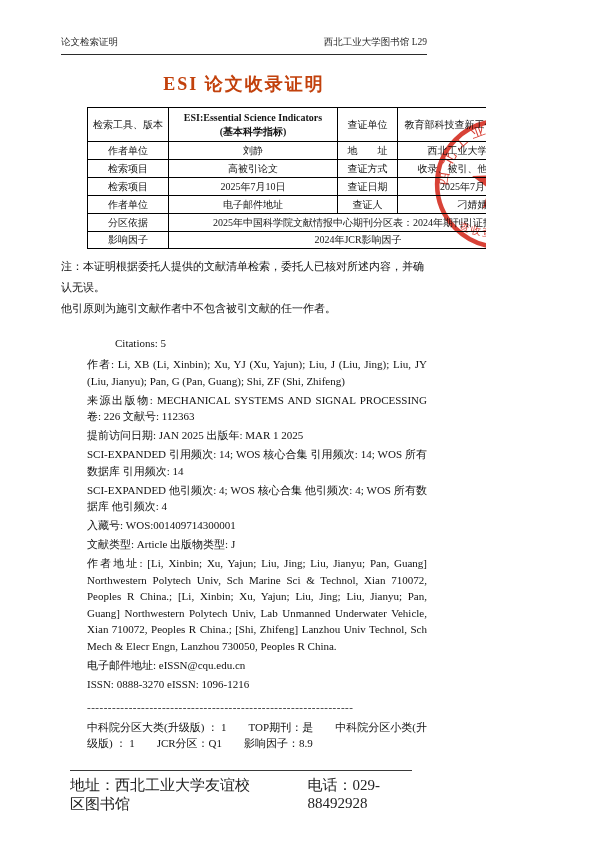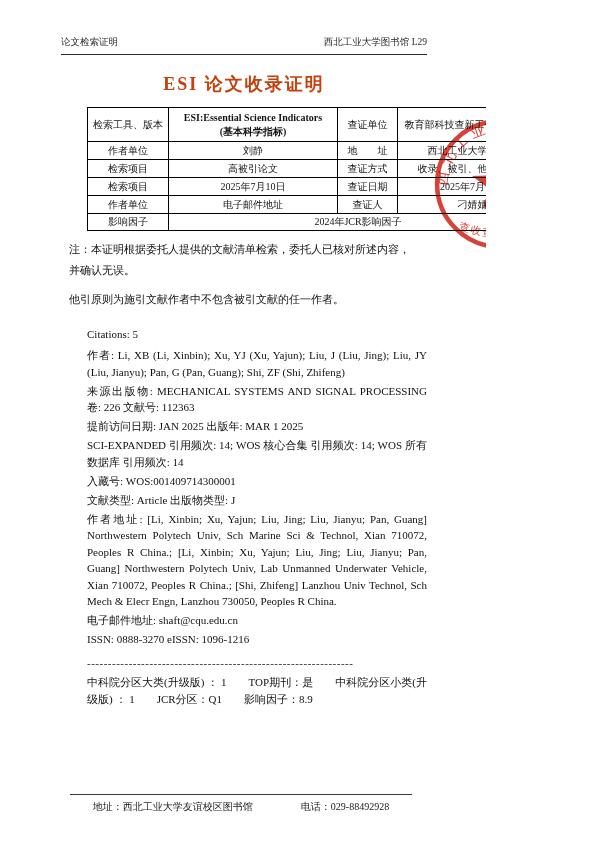--- a/index.html
+++ b/index.html
@@ -50,49 +50,49 @@
   table.cert tr.r1 td { height: 34px; white-space: normal; }
   table.cert tr.rn td { height: 18px; }
   table.cert tr.rlast td { height: 16px; }
   .cell-b { font-weight: bold; }
   .notes {
     font-size: 11px;
     line-height: 1.95;
     margin-top: 7px;
     color: #111;
   }
-  .notes p { margin: 8px; }
+  .notes p { margin: 0; }
   .body-block {
     margin: 15px 0 0 26px;
     font-size: 11px;
     line-height: 1.5;
     text-align: justify;
     color: #111;
   }
   .body-block p { margin: 0 0 2.5px 0; }
-  .body-block p.sp { margin-bottom: 5px; }
+  .body-block p.sp { margin-bottom: 5px; margin-left: 28px; }
   .divider-line {
     white-space: nowrap;
     overflow: hidden;
     margin: 7px 0 3px 0;
     letter-spacing: 0.5px;
     font-size: 11px;
     color: #222;
   }
   .doc-footer {
     position: absolute;
     left: 70px;
     right: 74px;
     bottom: 44px;
     border-top: 1px solid #3a3a3a;
     padding-top: 5px;
     display: flex;
     justify-content: center;
     gap: 48px;
-    font-size: 10px;
+    font-size: 15px;
     color: #222;
   }
   .seal {
     position: absolute;
     left: 429px;
     top: 113px;
     width: 142px;
     height: 142px;
     color: #d3271b;
     opacity: 0.88;
@@ -146,42 +146,47 @@
       <td>2025年7月10日</td>
       <td>查证日期</td>
       <td>2025年7月10日</td>
     </tr>
     <tr class="rn">
       <td>作者单位</td>
       <td>电子邮件地址</td>
       <td>查证人</td>
       <td>刁婧婧</td>
     </tr>
+    <tr class="rn">
+      <td>分区依据</td>
+      <td colspan="3">2025年中国科学院文献情报中心期刊分区表：2024年期刊引证报告</td>
+    </tr>
     <tr class="rlast">
       <td>影响因子</td>
       <td colspan="3">2024年JCR影响因子</td>
     </tr>
   </tbody>
     </table>
 
   <div class="notes">
     <p>注：本证明根据委托人提供的文献清单检索，委托人已核对所述内容，并确认无误。</p>
     <p>他引原则为施引文献作者中不包含被引文献的任一作者。</p>
   </div>
 
   <div class="body-block">
     <p class="sp">Citations: 5</p>
     <p>作者: Li, XB (Li, Xinbin); Xu, YJ (Xu, Yajun); Liu, J (Liu, Jing); Liu, JY (Liu, Jianyu); Pan, G (Pan, Guang); Shi, ZF (Shi, Zhifeng)</p>
     <p>来源出版物: MECHANICAL SYSTEMS AND SIGNAL PROCESSING 卷: 226 文献号: 112363</p>
     <p>提前访问日期: JAN 2025 出版年: MAR 1 2025</p>
     <p>SCI-EXPANDED 引用频次: 14; WOS 核心合集 引用频次: 14; WOS 所有数据库 引用频次: 14</p>
+    <p>SCI-EXPANDED 他引频次: 4; WOS 核心合集 他引频次: 4; WOS 所有数据库 他引频次: 4</p>
     <p>入藏号: WOS:001409714300001</p>
     <p>文献类型: Article 出版物类型: J</p>
     <p>作者地址: [Li, Xinbin; Xu, Yajun; Liu, Jing; Liu, Jianyu; Pan, Guang] Northwestern Polytech Univ, Sch Marine Sci &amp; Technol, Xian 710072, Peoples R China.; [Li, Xinbin; Xu, Yajun; Liu, Jing; Liu, Jianyu; Pan, Guang] Northwestern Polytech Univ, Lab Unmanned Underwater Vehicle, Xian 710072, Peoples R China.; [Shi, Zhifeng] Lanzhou Univ Technol, Sch Mech &amp; Elecr Engn, Lanzhou 730050, Peoples R China.</p>
-    <p>电子邮件地址: shaft@cqu.edu.cn</p>
+    <p>电子邮件地址: eISSN@cqu.edu.cn</p>
     <p>ISSN: 0888-3270 eISSN: 1096-1216</p>
     <div class="divider-line">----------------------------------------------------------------</div>
     <p>中科院分区大类(升级版) ： 1　　TOP期刊：是　　中科院分区小类(升级版) ： 1　　JCR分区：Q1　　影响因子：8.9</p>
   </div>
 
   <svg class="seal" viewBox="0 0 140 140" aria-hidden="true">
     <circle cx="70" cy="70" r="62" fill="none" stroke="currentColor" stroke-width="4.5"></circle>
     <polygon fill="currentColor" points="70,42 76.8,61.6 97.6,62.0 81.0,74.6 87.1,94.5 70,82.6 52.9,94.5 59.0,74.6 42.4,62.0 63.2,61.6"></polygon>
     <path id="sealArcTop" d="M 26,98 A 52,52 0 1 1 114,98" fill="none"></path>
     <path id="sealArcBottom" d="M 26,113 Q 70,131 114,113" fill="none"></path>

